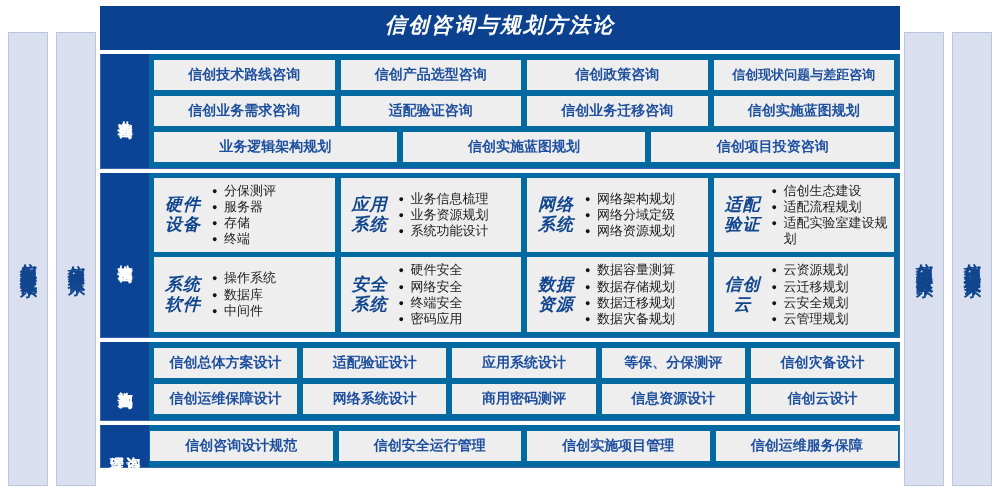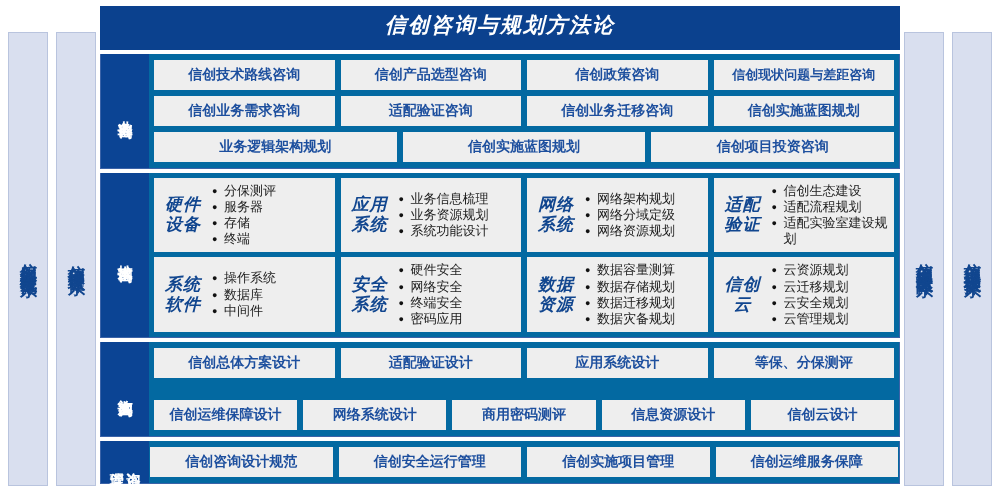--- a/index.html
+++ b/index.html
@@ -167,21 +167,21 @@
   .card-list li::before {
     content: "\25CF";
     position: absolute;
     left: 0; top: 0;
     font-size: 9px;
     line-height: 1.8;
     color: #111111;
   }
 
   .band-biz  .band-body { padding: 6px 5px; gap: 6px; }
-  .band-impl .band-body { padding: 6px 5px; gap: 22px; justify-content: space-between; }
+  .band-impl .band-body { padding: 6px 5px; gap: 6px; justify-content: space-between; }
   .band-mgmt .band-body { padding: 6px 1px; }
 </style>
 </head>
 <body>
 
 <div id="root">
 
   <div class="pillar pillar-left">
     <span class="pillar-text">信创服务标准规范体系</span>
   </div>
@@ -304,20 +304,21 @@
     <div class="band band-impl">
       <div class="band-label">
         <span class="vtxt">实施咨询</span>
       </div>
       <div class="band-body">
         <div class="row">
           <div class="chip">信创总体方案设计</div>
           <div class="chip">适配验证设计</div>
           <div class="chip">应用系统设计</div>
           <div class="chip">等保、分保测评</div>
+          <div class="chip">信创灾备设计</div>
         </div>
         <div class="row">
           <div class="chip">信创运维保障设计</div>
           <div class="chip">网络系统设计</div>
           <div class="chip">商用密码测评</div>
           <div class="chip">信息资源设计</div>
           <div class="chip">信创云设计</div>
         </div>
       </div>
     </div>

